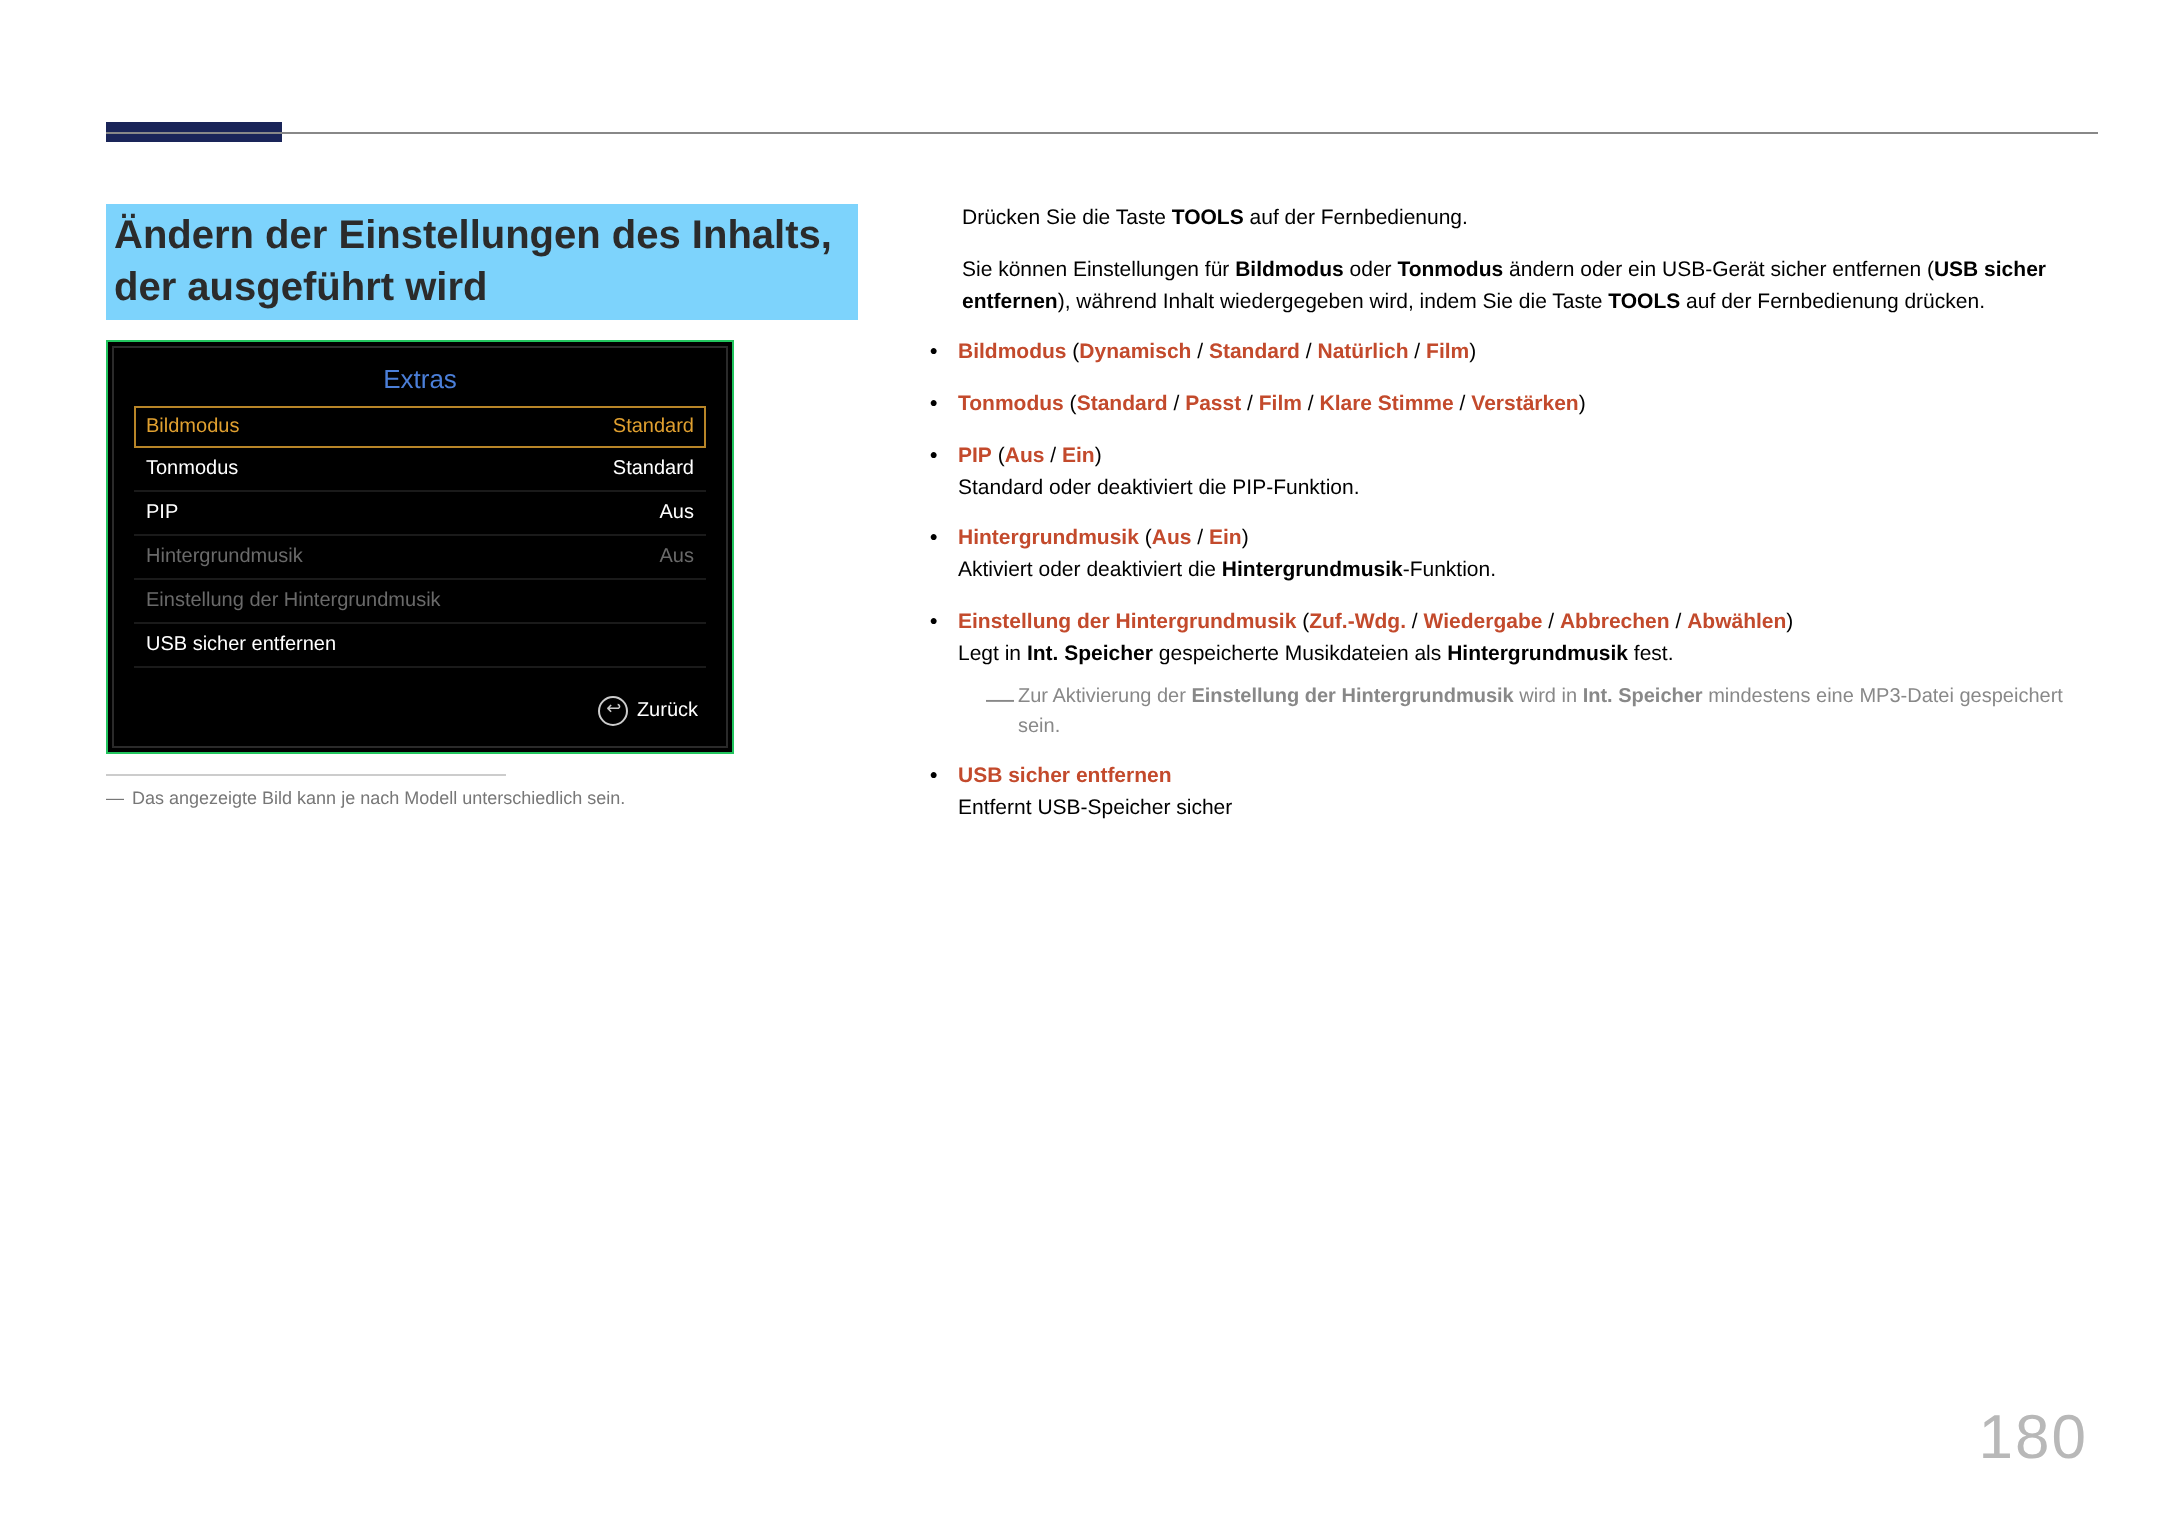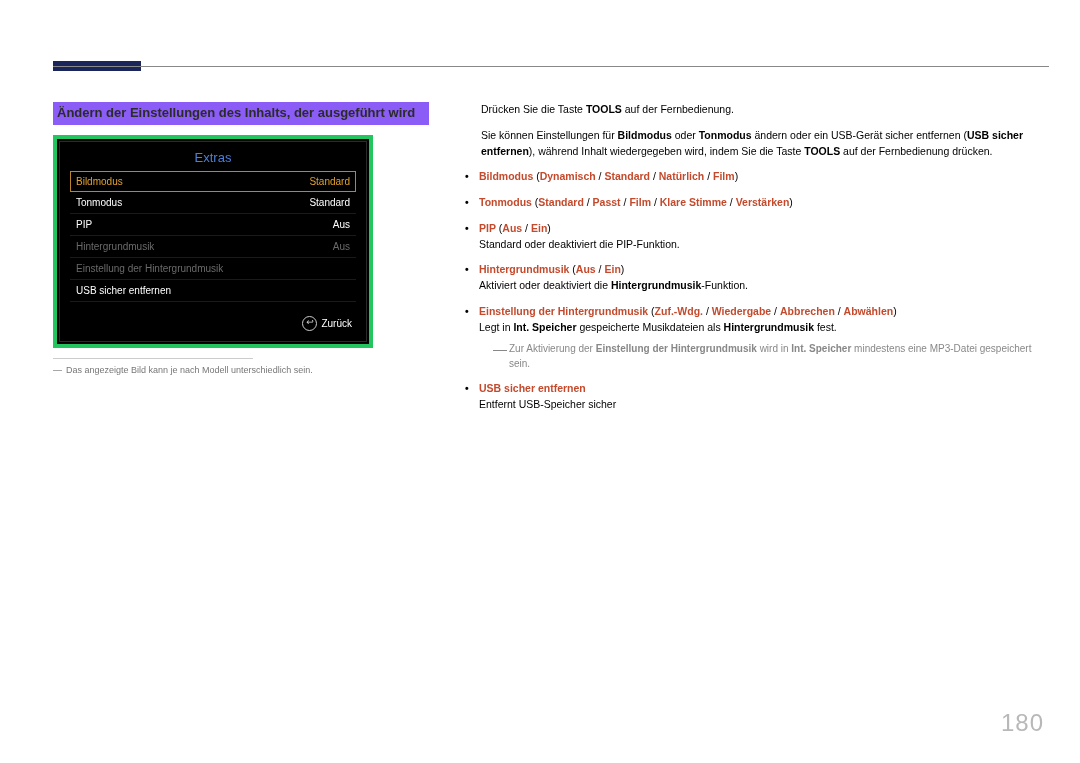--- a/index.html
+++ b/index.html
@@ -38,35 +38,35 @@
   .left {
     width: 376px;
     flex: 0 0 376px;
   }
   .right {
     flex: 1;
     font-size: 10.5px;
     line-height: 1.5;
   }
   .heading {
-    background: #8b5cf6;
+    background: #7dd3fc;
     color: #2b2b2b;
     font-weight: bold;
-    font-size: 13px;
+    font-size: 20px;
     padding: 3px 4px;
     line-height: 1.3;
     display: inline-block;
     margin-bottom: 10px;
     width: 100%;
     box-sizing: border-box;
   }
   .tv-panel {
     width: 308px;
     background: #000;
-    border: 4px solid #22c55e;
+    border: 1px solid #22c55e;
     padding: 2px;
     margin-bottom: 6px;
   }
   .tv-inner {
     border: 1px solid #2a2a2a;
     padding: 8px 10px 6px 10px;
   }
   .tv-title {
     color: #4b7fd9;
     text-align: center;
@@ -129,21 +129,21 @@
     color: #888;
     padding-left: 30px;
     position: relative;
     margin-top: 6px;
   }
   .note .em-dash { position: absolute; left: 14px; top: -2px; font-size: 14px; color: #888; }
   .page-num {
     position: absolute;
     right: 36px;
     bottom: 26px;
-    font-size: 24px;
+    font-size: 31px;
     color: #b8b8b8;
     font-weight: 300;
     letter-spacing: 1px;
   }
 </style>
 </head>
 <body>
 
 <div class="chapter-bar"></div>
 <div class="top-rule"></div>

